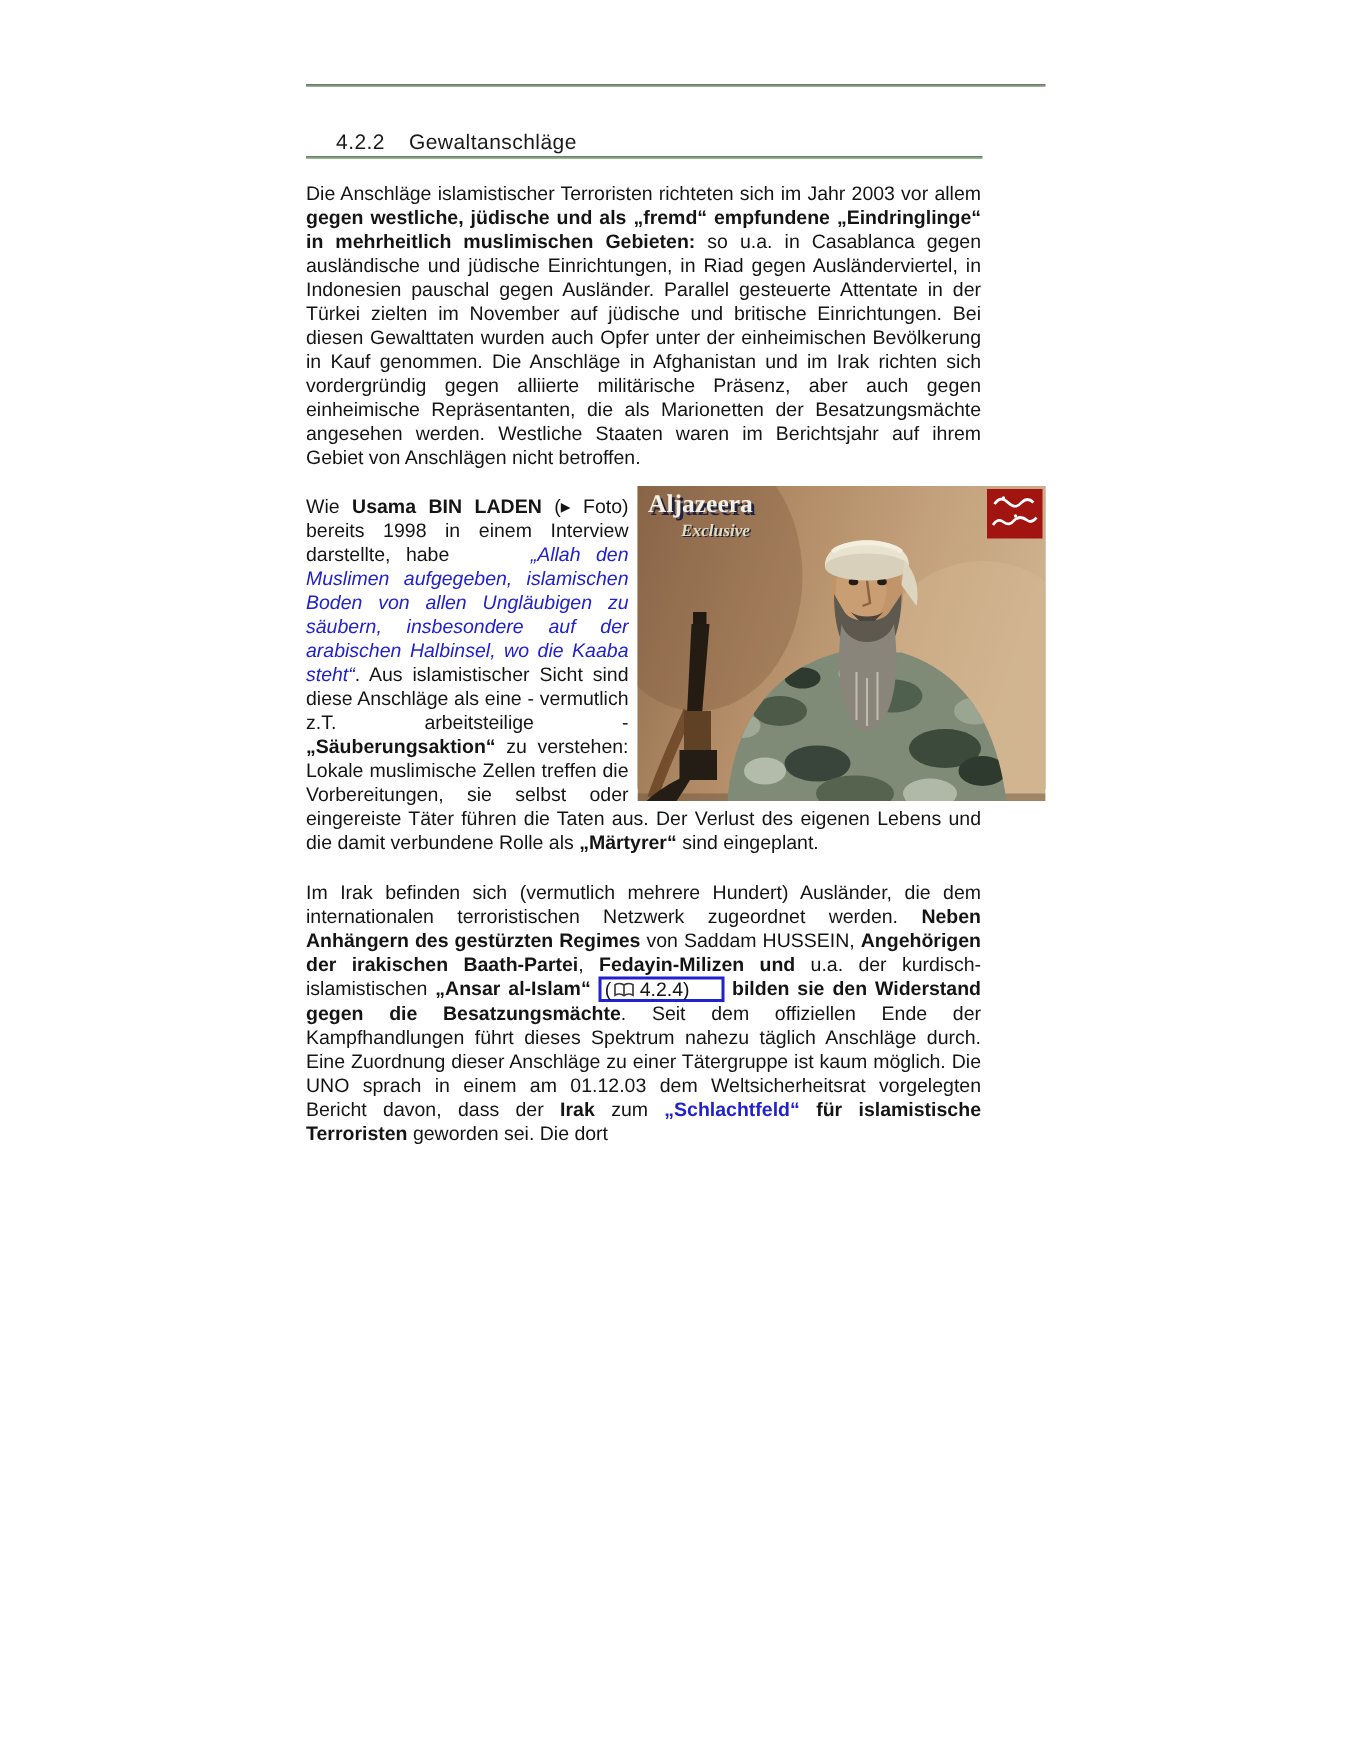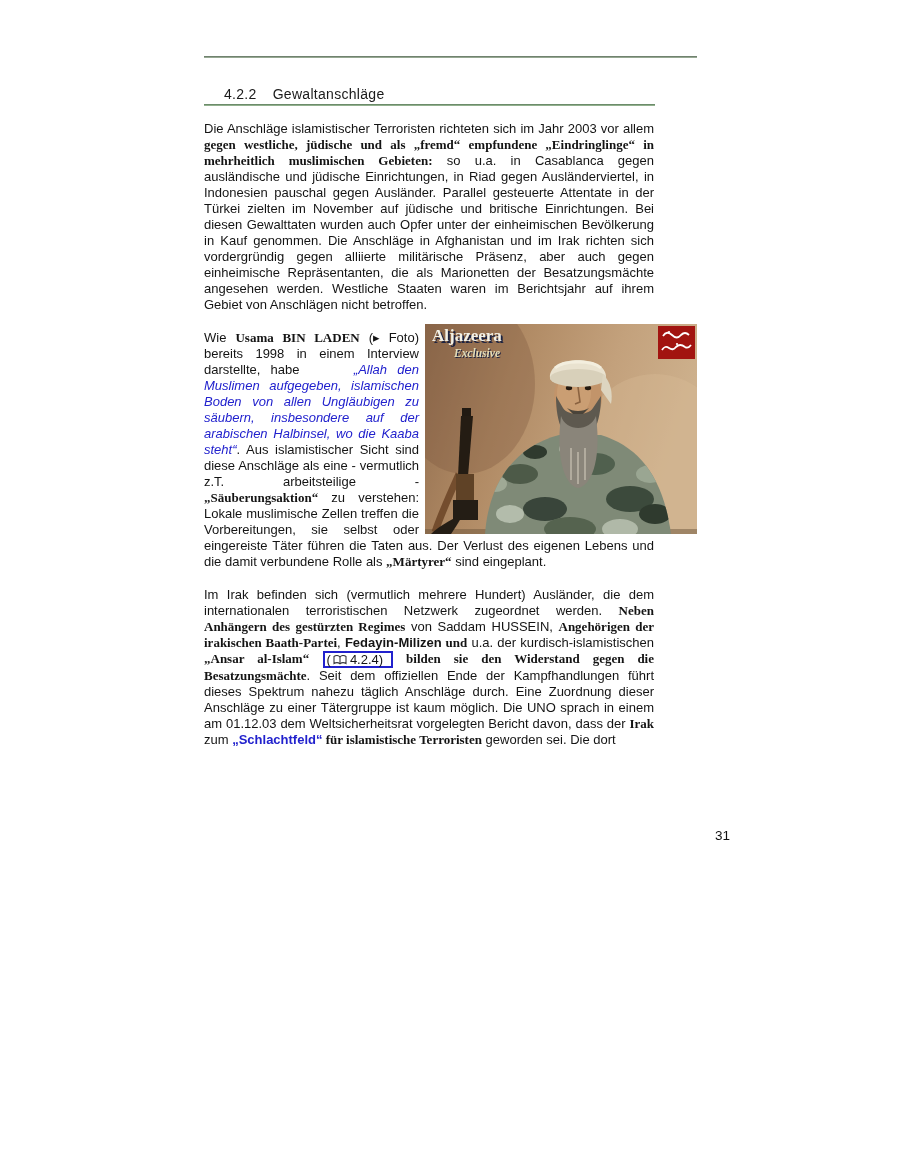--- a/index.html
+++ b/index.html
@@ -32,35 +32,35 @@
   .heading-rule{
     position:absolute;left:204px;top:104px;width:451px;height:2px;
     background:linear-gradient(#597a59,#a5c2a0);
   }
   .content{
     position:absolute;left:204px;top:121px;width:450px;
     font-size:13px;line-height:16px;color:var(--ink);
   }
   .para{text-align:justify;margin:0 0 17px 0;}
   .para:last-child{margin-bottom:0;}
-  .rb{font-weight:bold;font-family:Liberation Serif, serif;}
+  .rb{font-weight:bold;}
   .rbu{font-weight:bold;}
   .rqi{color:var(--blue);font-style:italic;margin-left:44px;}
   .rqbi{color:var(--blue);font-weight:bold;}
   .photo-wrap{
     float:right;
     width:272px;height:202px;
     margin:-6px -43px 8px 6px;
     background:#b99a76;
   }
   .photo-wrap svg{display:block;}
   .refbox{
     display:inline-block;
     border:2px solid var(--blue);
-    padding:0 8px 0 2px;
+    padding:0 21px 0 2px;
     line-height:13px;
     white-space:nowrap;
     vertical-align:-1px;
   }
   .refbox .book-icon{display:inline-block;vertical-align:-1px;margin:0 3px 0 2px;}
   .page-number{
     position:absolute;left:204px;top:828px;width:526px;
     text-align:right;font-size:13.5px;color:#111;
   }
 </style>
@@ -161,14 +161,13 @@
       <span>Wie </span><span class="rb">Usama BIN LADEN</span><span> (▸ Foto) bereits 1998 in einem Interview darstellte, habe </span><span class="rqi">„Allah den Muslimen aufgegeben, islamischen Boden von allen Ungläubigen zu säubern, insbesondere auf der arabischen Halbinsel, wo die Kaaba steht“</span><span>. Aus islamistischer Sicht sind diese Anschläge als eine - vermutlich z.T. arbeitsteilige - </span><span class="rb">„Säuberungsaktion“</span><span> zu verstehen: Lokale muslimische Zellen treffen die Vorbereitungen, sie selbst oder eingereiste Täter führen die Taten aus. Der Verlust des eigenen Lebens und die damit verbundene Rolle als </span><span class="rb">„Märtyrer“</span><span> sind eingeplant.</span>
     </div>
 
     <div class="para"><span>Im Irak befinden sich (vermutlich mehrere Hundert) Ausländer, die dem internationalen terroristischen Netzwerk zugeordnet werden. </span><span class="rb">Neben Anhängern des gestürzten Regimes</span><span> von Saddam HUSSEIN, </span><span class="rb">Angehörigen der irakischen Baath-Partei</span><span>, </span><span class="rbu">Fedayin-Milizen</span><span class="rb"> und</span><span> u.a. der kurdisch-islamistischen </span><span class="rb">„Ansar al-Islam“</span><span> </span><span class="refbox"><span>(</span><svg class="book-icon" width="14" height="10" viewBox="0 0 14 10">
             <path d="M1,1.5 C3,0.2 5.5,0.5 7,1.8 C8.5,0.5 11,0.2 13,1.5 L13,8.5 C11,7.4 8.5,7.6 7,8.8 C5.5,7.6 3,7.4 1,8.5 Z" fill="none" stroke="#39393f" stroke-width="1.1"></path>
             <path d="M7,1.8 L7,8.8" stroke="#39393f" stroke-width="1.1"></path>
           </svg><span>4.2.4)</span></span><span class="rb"> bilden sie den Widerstand gegen die Besatzungsmächte</span><span>. Seit dem offiziellen Ende der Kampfhandlungen führt dieses Spektrum nahezu täglich Anschläge durch. Eine Zuordnung dieser Anschläge zu einer Tätergruppe ist kaum möglich. Die UNO sprach in einem am 01.12.03 dem Weltsicherheitsrat vorgelegten Bericht davon, dass der </span><span class="rb">Irak</span><span> zum </span><span class="rqbi">„Schlachtfeld“</span><span class="rb"> für islamistische Terroristen</span><span> geworden sei. Die dort</span></div>
 
   </div>
 
-  <div class="page-number">31</div>
 </div>
 
 </body></html>

